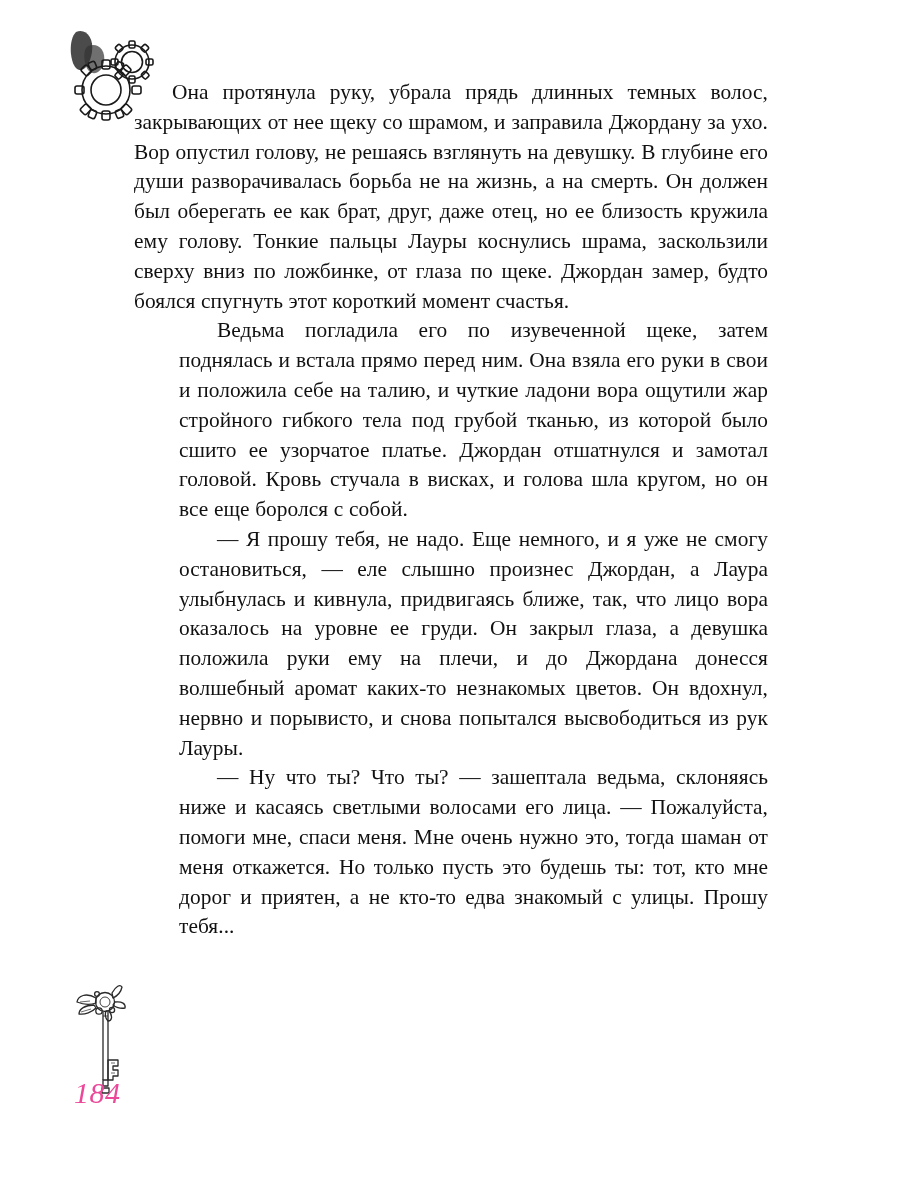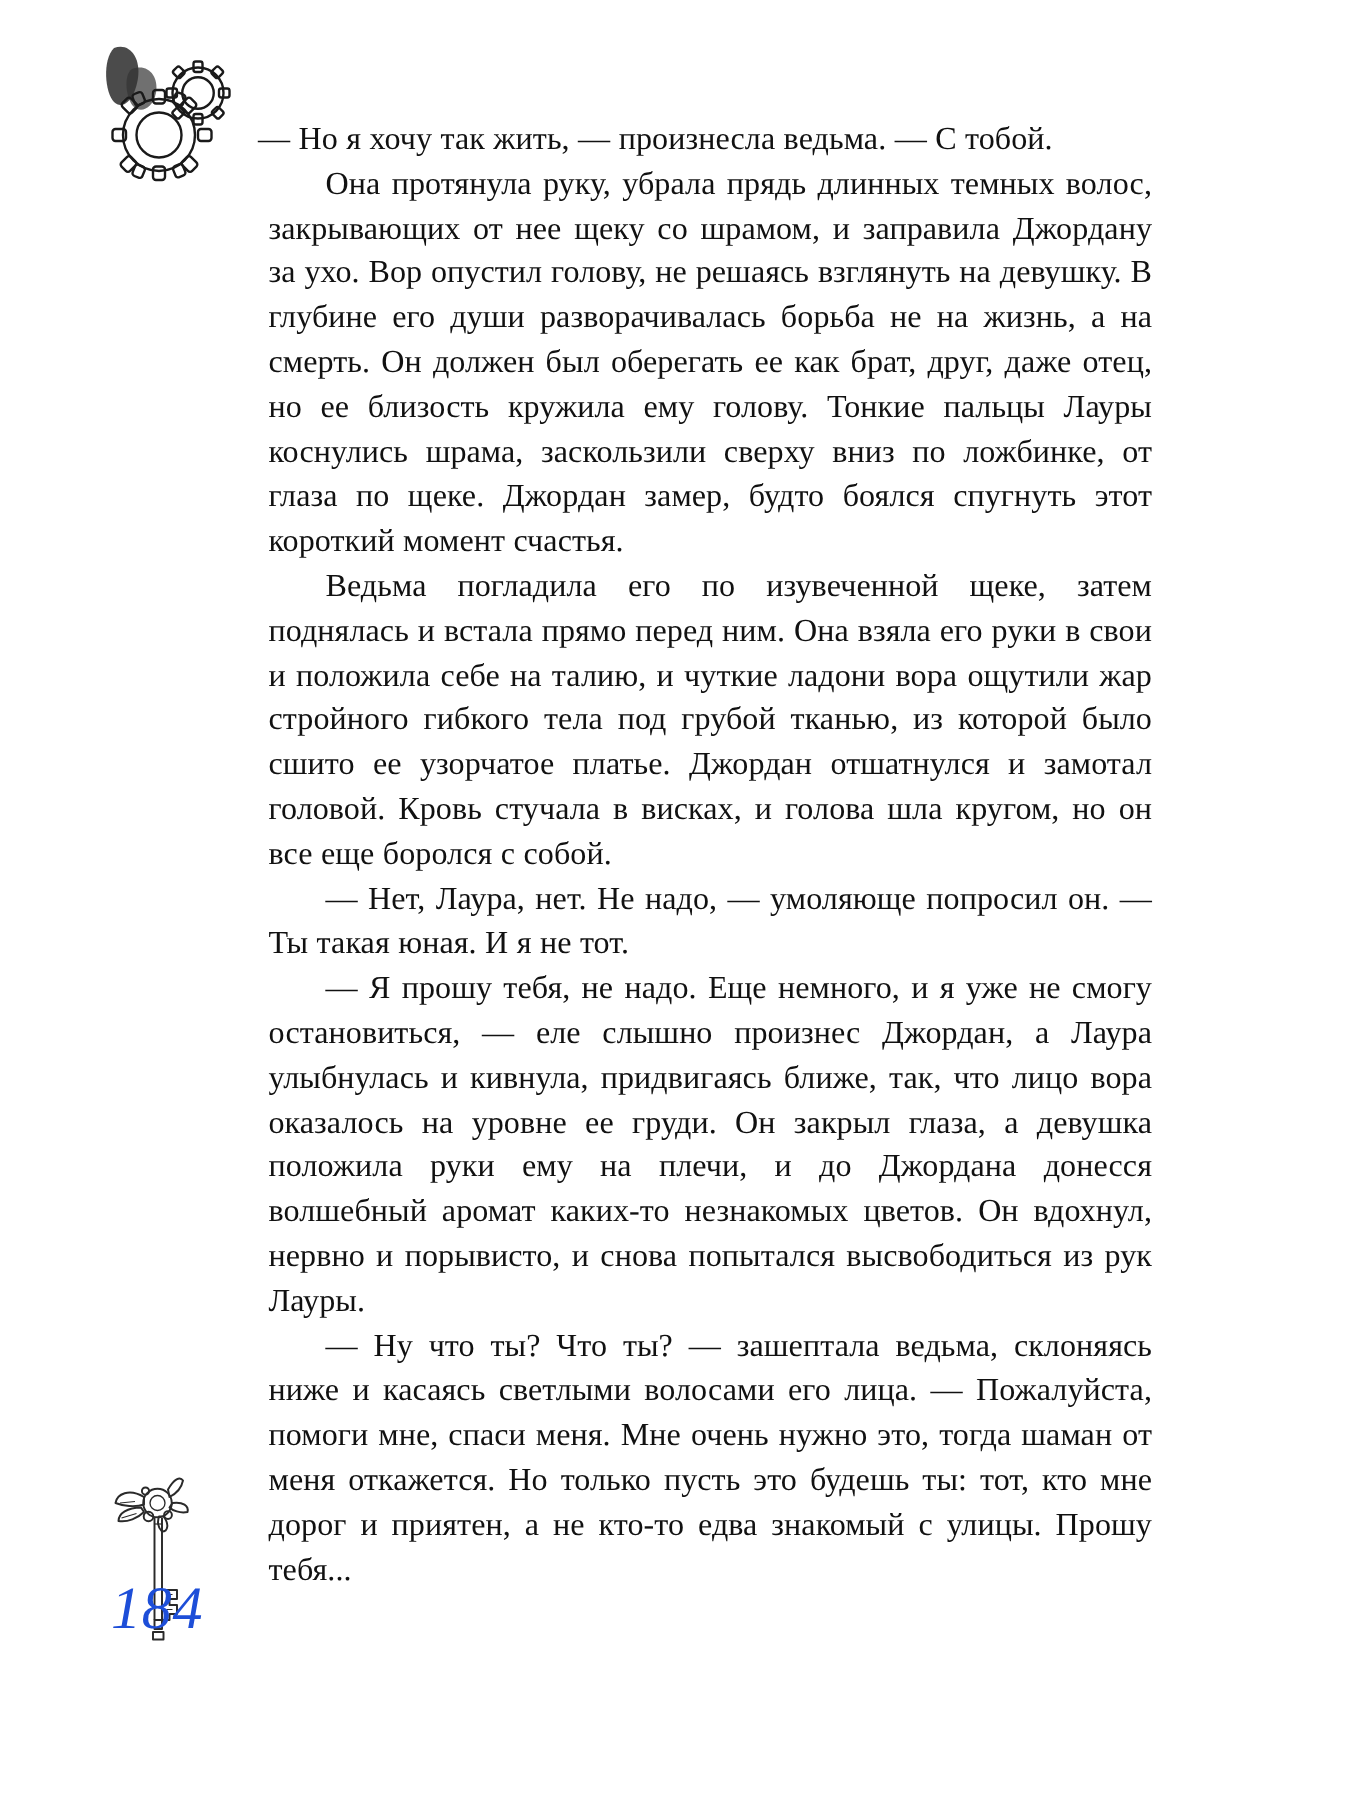--- a/index.html
+++ b/index.html
@@ -67,25 +67,25 @@
 
   .para + .para {
     margin-top: 0px;
     margin-left: 45px;
   }
 
   
   .folio {
     position: absolute;
     left: 74px;
-    top: 1048px;
+    top: 1076px;
     font-family: "Liberation Serif", "DejaVu Serif", serif;
-    font-size: 40px;
+    font-size: 30px;
     letter-spacing: 0.5px;
-    color: #1d4ed8;
+    color: #ec4899;
     font-style: italic;
   }
 </style>
 </head>
 <body>
 
 <div class="page">
 
   <div class="deco deco-gears">
     <svg viewBox="0 0 115 110" xmlns="http://www.w3.org/2000/svg">
@@ -154,23 +154,21 @@
 
         <path d="M36 80 L46 80 L46 86 L41 86 L41 90 L46 90 L46 96 L41 96 L41 100 L36 100 Z"></path>
         <path d="M39 83 L43 83 M39 93 L43 93" stroke-width="0.7"></path>
         <path d="M31 100 L36 100 L36 106 L31 106 Z"></path>
         <path d="M30 108 L37 108 L37 113 L30 113 Z"></path>
       </g>
     </svg>
   </div>
 
   <div class="text-column">
-    <p class="para">— Но я хочу так жить, — произнесла ведьма. — С тобой.</p>
     <p class="para">Она протянула руку, убрала прядь длинных темных волос, закрывающих от нее щеку со шрамом, и заправила Джордану за ухо. Вор опустил голову, не решаясь взглянуть на девушку. В глубине его души разворачивалась борьба не на жизнь, а на смерть. Он должен был оберегать ее как брат, друг, даже отец, но ее близость кружила ему голову. Тонкие пальцы Лауры коснулись шрама, заскользили сверху вниз по ложбинке, от глаза по щеке. Джордан замер, будто боялся спугнуть этот короткий момент счастья.</p>
     <p class="para">Ведьма погладила его по изувеченной щеке, затем поднялась и встала прямо перед ним. Она взяла его руки в свои и положила себе на талию, и чуткие ладони вора ощутили жар стройного гибкого тела под грубой тканью, из которой было сшито ее узорчатое платье. Джордан отшатнулся и замотал головой. Кровь стучала в висках, и голова шла кругом, но он все еще боролся с собой.</p>
-    <p class="para">— Нет, Лаура, нет. Не надо, — умоляюще попросил он. — Ты такая юная. И я не тот.</p>
     <p class="para">— Я прошу тебя, не надо. Еще немного, и я уже не смогу остановиться, — еле слышно произнес Джордан, а Лаура улыбнулась и кивнула, придвигаясь ближе, так, что лицо вора оказалось на уровне ее груди. Он закрыл глаза, а девушка положила руки ему на плечи, и до Джордана донесся волшебный аромат каких-то незнакомых цветов. Он вдохнул, нервно и порывисто, и снова попытался высвободиться из рук Лауры.</p>
     <p class="para">— Ну что ты? Что ты? — зашептала ведьма, склоняясь ниже и касаясь светлыми волосами его лица. — Пожалуйста, помоги мне, спаси меня. Мне очень нужно это, тогда шаман от меня откажется. Но только пусть это будешь ты: тот, кто мне дорог и приятен, а не кто-то едва знакомый с улицы. Прошу тебя...</p>
   </div>
 
   <div class="folio">184</div>
 
 </div>
 
 </body></html>

